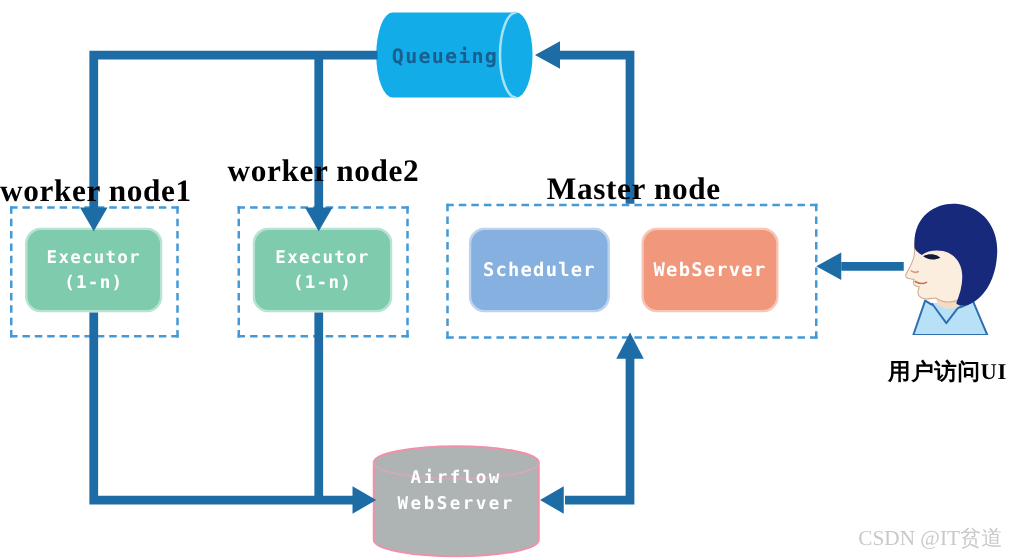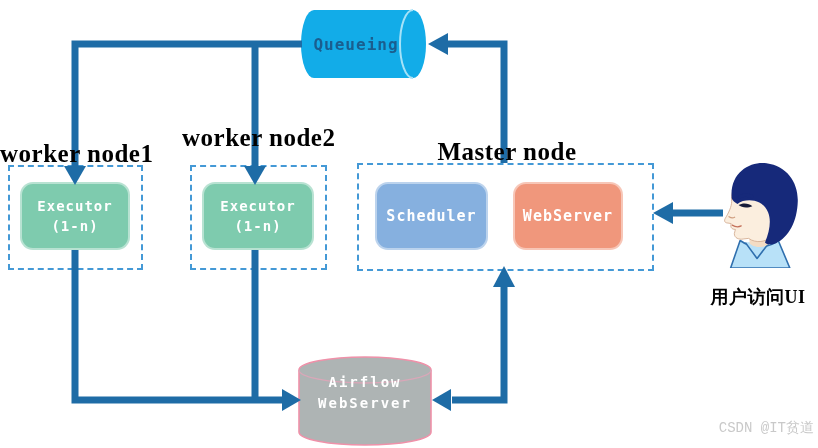--- a/index.html
+++ b/index.html
@@ -50,22 +50,22 @@
   #user-icon{position:absolute;left:703px;top:158px;z-index:6;}
   .hair{fill:var(--hair);}
   .skin{fill:var(--skin);stroke:#d2ab90;stroke-width:0.8;}
   .neck{fill:#f3dcc4;}
   .collar{fill:var(--collar);stroke:#2f6fae;stroke-width:1.5;stroke-linejoin:round;}
   .face-line{fill:none;stroke:#cf9e80;stroke-width:1.2;stroke-linecap:round;}
   .mouth-line{fill:none;stroke:#c4705a;stroke-width:1.2;stroke-linecap:round;}
   .eye{fill:#151a38;}
 
   #user-label{left:698px;top:285px;width:120px;font-size:18px;}
-  #watermark{right:4px;top:419px;position:absolute;color:var(--watermark);font-size:14px;
-             font-family:Liberation Mono, monospace;z-index:6;}
+  #watermark{right:16px;top:419px;position:absolute;color:var(--watermark);font-size:17px;
+             font-family:Liberation Serif, serif;z-index:6;}
 </style>
 </head>
 <body>
 
 <div id="canvas">
 
   <div class="group" id="worker1-group" style="left:8px;top:165px;width:131px;height:101px;"></div>
   <div class="group" id="worker2-group" style="left:190px;top:165px;width:133px;height:101px;"></div>
   <div class="group" id="master-group" style="left:357px;top:163px;width:293px;height:104px;"></div>
 

